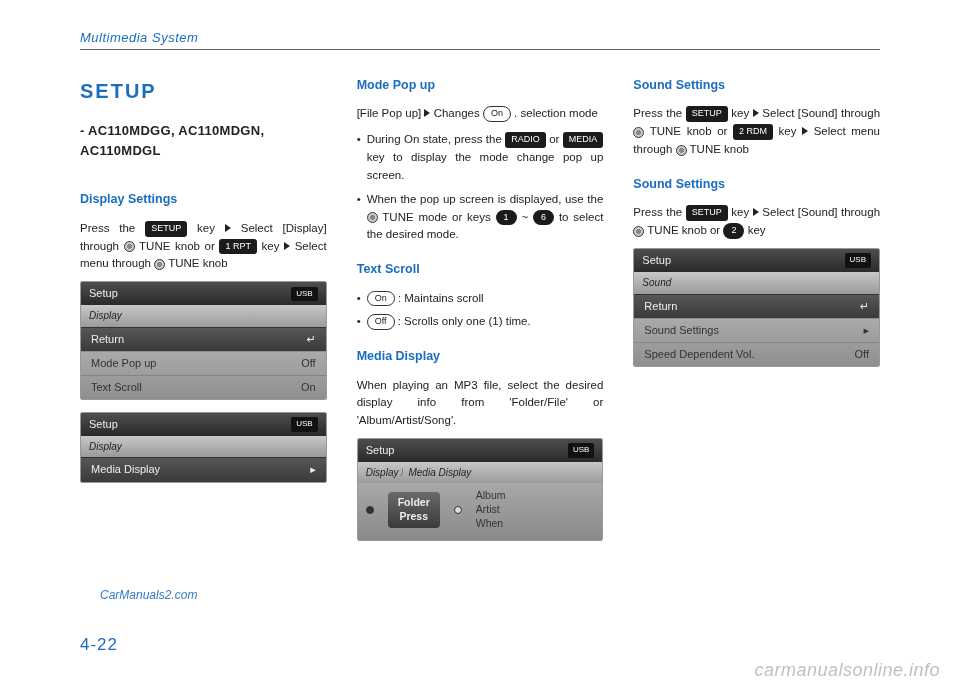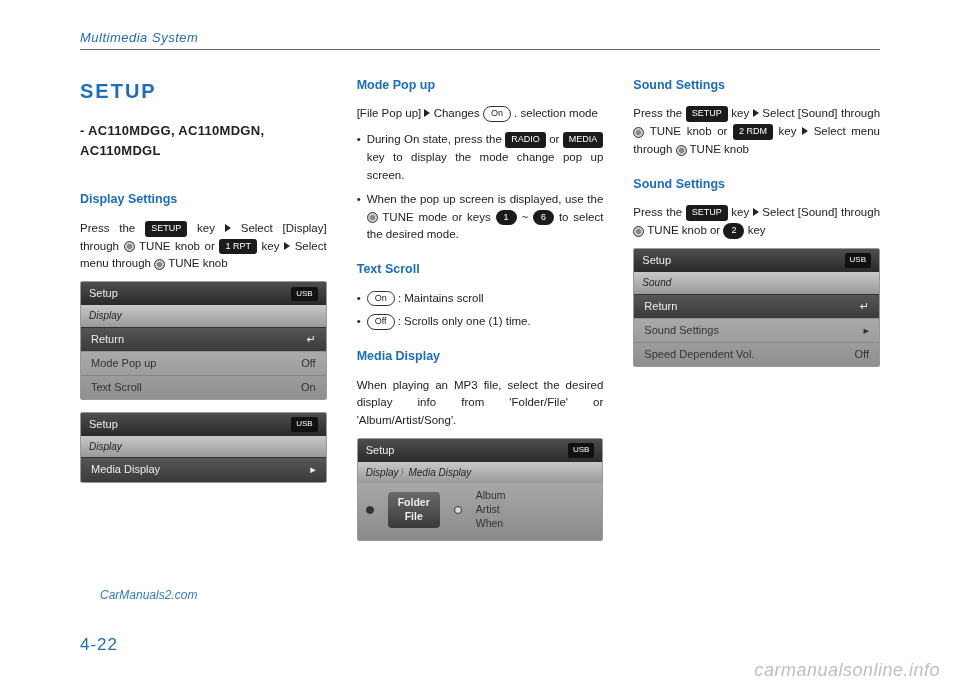--- a/index.html
+++ b/index.html
@@ -302,21 +302,21 @@
       <div class="shot">
         <div class="shot-top">
           <span>Setup</span>
           <span class="usb">USB</span>
         </div>
         <div class="shot-sub">Display〉Media Display</div>
         <div class="media-box">
           <span class="radio-dot sel"></span>
           <div class="media-btn">
             <div>Folder</div>
-            <div>File</div>
+            <div>Press</div>
           </div>
           <span class="radio-dot"></span>
           <div class="media-list">
             <div>Album</div>
             <div>Artist</div>
             <div>When</div>
           </div>
         </div>
       </div>
     </div>

